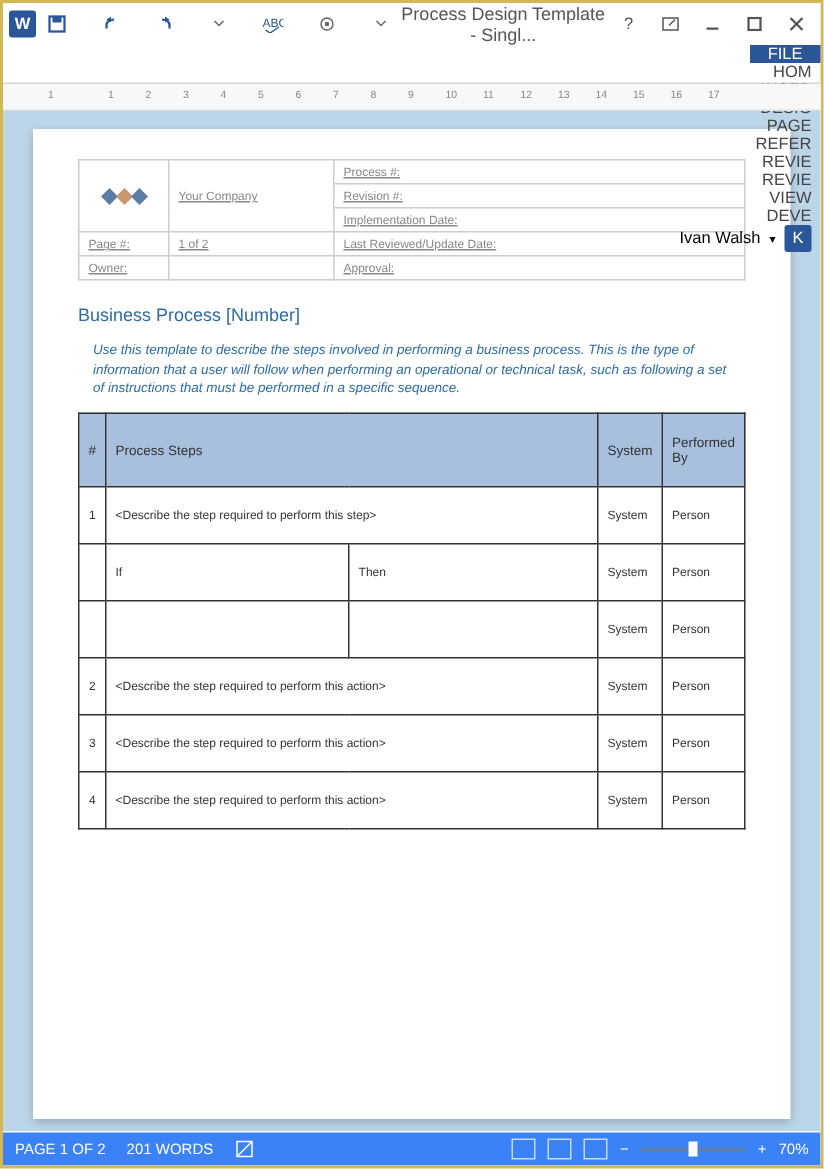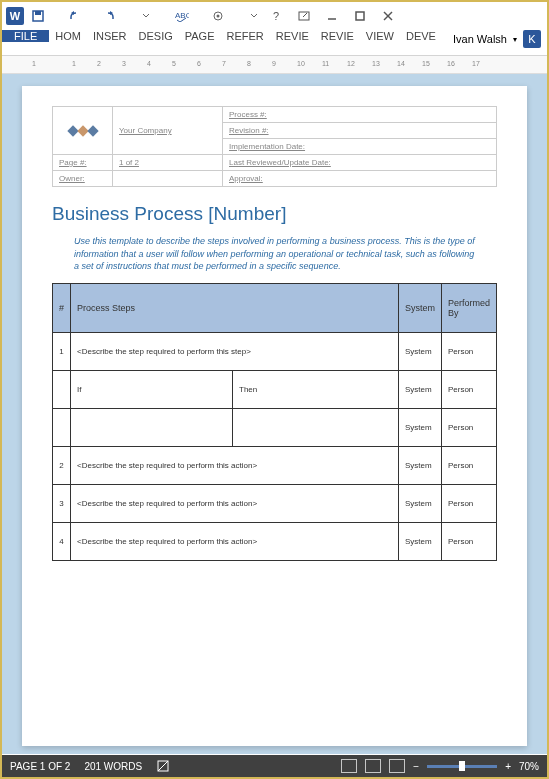--- a/index.html
+++ b/index.html
@@ -6,50 +6,50 @@
 body { width: 549px; height: 779px; background: #fff; border: 2px solid #d4b856; overflow: hidden; position: relative; }
 
 .titlebar { height: 28px; background: #fff; display: flex; align-items: center; padding: 0 4px; font-size: 11px; }
 .app-icon { width: 18px; height: 18px; background: #2b579a; color: #fff; display: flex; align-items: center; justify-content: center; font-weight: bold; font-size: 11px; border-radius: 2px; margin-right: 4px; }
 .qat { display: flex; gap: 16px; align-items: center; }
 .qat-btn { width: 20px; height: 20px; display: flex; align-items: center; justify-content: center; cursor: pointer; }
 .title-text { flex: 1; text-align: center; color: #555; font-size: 12px; }
 .win-controls { display: flex; gap: 4px; }
 .win-btn { width: 24px; height: 20px; display: flex; align-items: center; justify-content: center; cursor: pointer; color: #555; }
 
-.ribbon-tabs { height: 26px; display: flex; align-items: flex-start; border-bottom: 1px solid #d4d4d4; font-size: 11px; }
+.ribbon-tabs { height: 26px; display: flex; align-items: flex-end; border-bottom: 1px solid #d4d4d4; font-size: 11px; flex-direction: column; }
 .file-tab { background: #2b579a; color: #fff; padding: 0 12px; display: flex; align-items: center; font-size: 11px; }
 .tab { padding: 0 6px; display: flex; align-items: center; color: #444; cursor: pointer; }
 .user-area { margin-left: auto; display: flex; align-items: center; gap: 6px; padding-right: 6px; }
 .user-badge { width: 18px; height: 18px; background: #2b579a; color: #fff; display: flex; align-items: center; justify-content: center; font-size: 11px; border-radius: 2px; }
 
 .ruler { height: 18px; background: #f8f8f8; border-bottom: 1px solid #ddd; position: relative; font-size: 7px; color: #888; display: flex; align-items: center; padding-left: 30px; overflow: hidden; }
 .ruler-tick { position: absolute; top: 4px; font-size: 7px; }
 
 .doc-area { height: 680px; background: #bcd5e8; overflow: auto; padding: 12px 20px; }
 .page { background: #fff; width: 100%; min-height: 660px; padding: 20px 30px; box-shadow: 0 2px 6px rgba(0,0,0,0.2); font-size: 9px; color: #333; }
 
 .header-table { width: 100%; border-collapse: collapse; margin-bottom: 16px; }
 .header-table td { border: 1px solid #ccc; padding: 3px 6px; font-size: 8px; color: #888; text-decoration: underline; }
 .header-logo { display: flex; gap: 2px; align-items: center; justify-content: center; }
 .diamond { width: 8px; height: 8px; transform: rotate(45deg); }
 .d1 { background: #5b7ca3; } .d2 { background: #c9976b; } .d3 { background: #5b7ca3; }
 
-.doc-title { color: #2e6ca4; font-size: 19px; font-weight: normal; margin: 14px 0 10px; }
-.doc-intro { color: #2e6ca4; font-style: italic; font-size: 9px; margin: 0 22px 10px; line-height: 1.4; }
+.doc-title { color: #2e6ca4; font-size: 12px; font-weight: normal; margin: 14px 0 10px; }
+.doc-intro { color: #2e6ca4; font-style: italic; font-size: 9px; margin: 0 10px 10px; line-height: 1.4; }
 .doc-describe { font-size: 9px; margin-bottom: 8px; }
 
 .process-table { width: 100%; border-collapse: collapse; }
 .process-table th { background: #a8c0de; border: 1px solid #333; padding: 14px 6px; font-size: 9px; text-align: left; font-weight: normal; }
 .process-table td { border: 1px solid #333; padding: 14px 6px; font-size: 8px; vertical-align: middle; }
 .col-num { width: 22px; text-align: center; }
 .col-sys { width: 54px; }
 .col-perf { width: 70px; }
 
-.statusbar { position: absolute; bottom: 0; left: 0; right: 0; height: 22px; background: #404040; color: #fff; display: flex; align-items: center; font-size: 10px; padding: 0 8px; gap: 14px; }
+.statusbar { position: absolute; bottom: 0; left: 0; right: 0; height: 22px; background: #3b82f6; color: #fff; display: flex; align-items: center; font-size: 10px; padding: 0 8px; gap: 14px; }
 .status-right { margin-left: auto; display: flex; align-items: center; gap: 8px; }
 .zoom-slider { width: 70px; height: 3px; background: #5a7fb5; position: relative; }
 .zoom-thumb { position: absolute; width: 6px; height: 10px; background: #fff; top: -4px; left: 45%; }
 .view-btn { width: 16px; height: 14px; border: 1px solid #fff; opacity: 0.7; }
 
 svg { display: block; }
 </style>
 </head>
 <body>
 
@@ -90,20 +90,21 @@
           <circle cx="6" cy="6" r="4" fill="none" stroke="#666" stroke-width="1"></circle>
           <circle cx="6" cy="6" r="1.5" fill="#666"></circle>
         </svg>
       </div>
     <div class="qat-btn">
         <svg width="8" height="8">
           <path d="M1 2 L4 5 L7 2" fill="none" stroke="#666" stroke-width="1"></path>
         </svg>
       </div>
   </div>
+  <div class="title-text">Process Design Template - Singl...</div>
   <div class="win-controls">
     <div class="win-btn">?</div>
     <div class="win-btn">
         <svg width="12" height="10">
           <rect x="1" y="1" width="10" height="8" fill="none" stroke="#555" stroke-width="1"></rect>
           <path d="M5 6 L9 2" stroke="#555" stroke-width="1"></path>
         </svg>
       </div>
     <div class="win-btn">
         <svg width="10" height="10">

